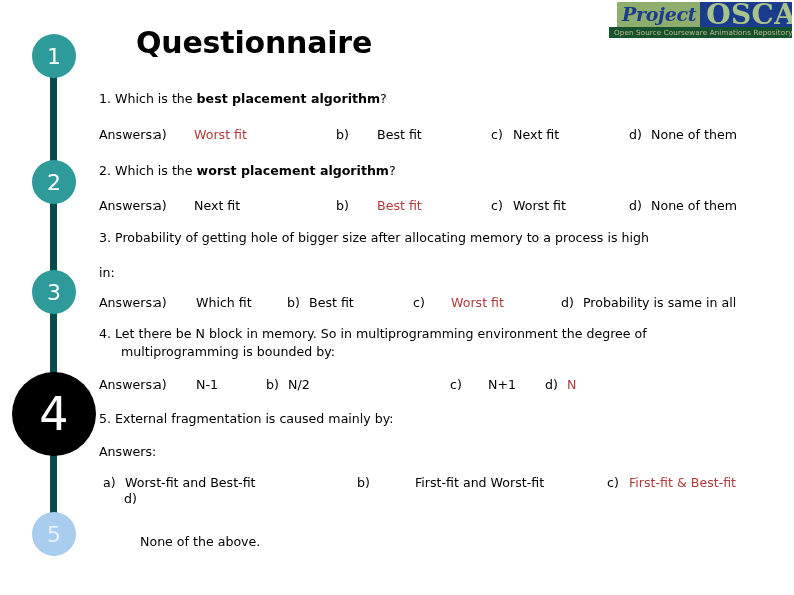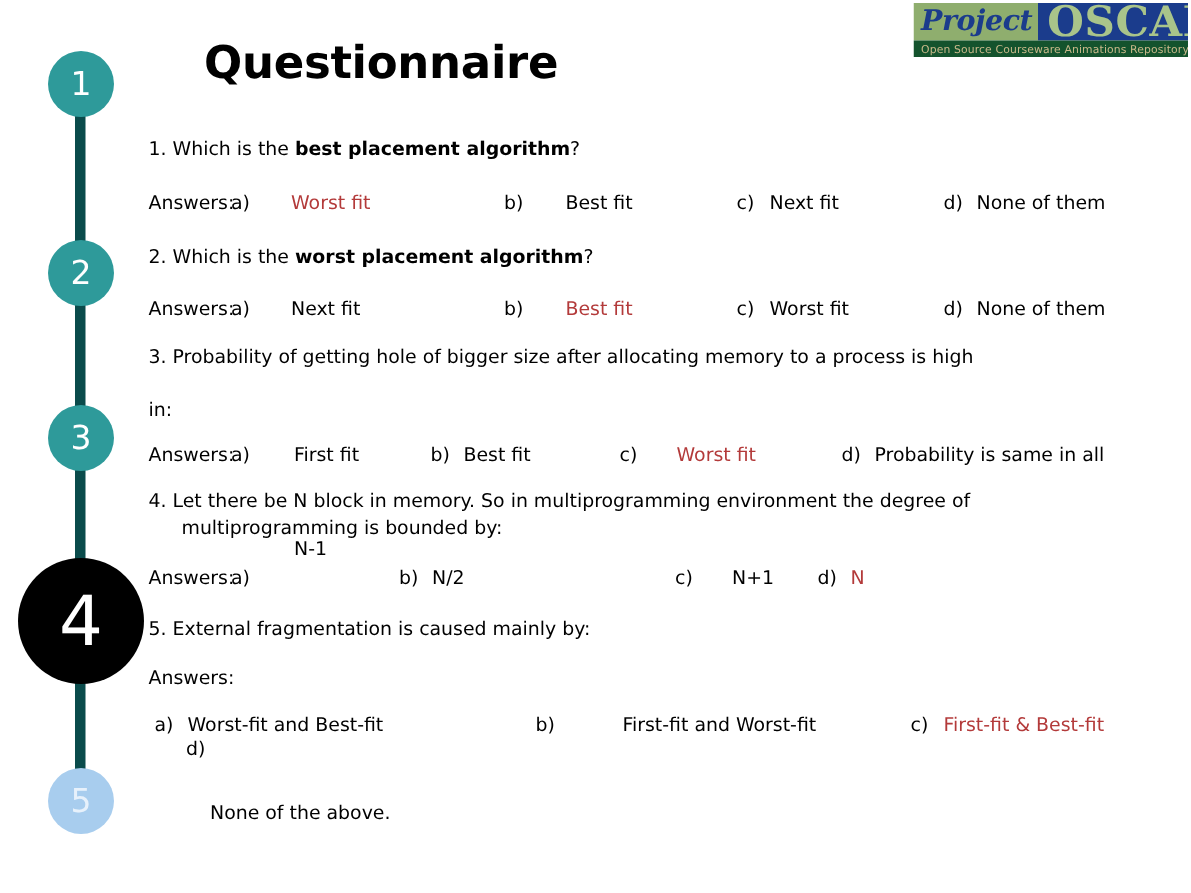--- a/index.html
+++ b/index.html
@@ -31,20 +31,21 @@
     top: 2px;
     width: 183px;
     height: 36px;
     display: flex;
     flex-direction: column;
     overflow: hidden;
   }
   .logo-top {
     display: flex;
     height: 25px;
+    margin-left: 8px;
   }
   .logo-project {
     background: #8FAE6E;
     color: #1B3C8C;
     font-family: "DejaVu Serif", "Liberation Serif", serif;
     font-weight: bold;
     font-size: 19px;
     letter-spacing: -0.3px;
     padding: 0 4px 0 5px;
     line-height: 25px;
@@ -177,33 +178,33 @@
     <div class="ans-item hl" style="left:377px; top:198px;">Best fit</div>
     <div class="ans-item" style="left:491px; top:198px;">c)</div>
     <div class="ans-item" style="left:513px; top:198px;">Worst fit</div>
     <div class="ans-item" style="left:629px; top:198px;">d)</div>
     <div class="ans-item" style="left:651px; top:198px;">None of them</div>
 
     <div class="plain-line" style="left:99px; top:230px;">3. Probability of getting hole of bigger size after allocating memory to a process is high</div>
     <div class="plain-line" style="left:99px; top:265px;">in:</div>
     <div class="ans-item" style="left:99px; top:295px;">Answers:</div>
     <div class="ans-item" style="left:154px; top:295px;">a)</div>
-    <div class="ans-item" style="left:196px; top:295px;">First fit</div>
+    <div class="ans-item" style="left:196px; top:295px;">Which fit</div>
     <div class="ans-item" style="left:287px; top:295px;">b)</div>
     <div class="ans-item" style="left:309px; top:295px;">Best fit</div>
     <div class="ans-item" style="left:413px; top:295px;">c)</div>
     <div class="ans-item hl" style="left:451px; top:295px;">Worst fit</div>
     <div class="ans-item" style="left:561px; top:295px;">d)</div>
     <div class="ans-item" style="left:583px; top:295px;">Probability is same in all</div>
 
     <div class="plain-line" style="left:99px; top:326px;">4. Let there be N block in memory. So in multiprogramming environment the degree of</div>
     <div class="plain-line" style="left:121px; top:344px;">multiprogramming is bounded by:</div>
     <div class="ans-item" style="left:99px; top:377px;">Answers:</div>
     <div class="ans-item" style="left:154px; top:377px;">a)</div>
-    <div class="ans-item" style="left:196px; top:358px;">N-1</div>
+    <div class="ans-item" style="left:196px; top:377px;">N-1</div>
     <div class="ans-item" style="left:266px; top:377px;">b)</div>
     <div class="ans-item" style="left:288px; top:377px;">N/2</div>
     <div class="ans-item" style="left:450px; top:377px;">c)</div>
     <div class="ans-item" style="left:488px; top:377px;">N+1</div>
     <div class="ans-item" style="left:545px; top:377px;">d)</div>
     <div class="ans-item hl" style="left:567px; top:377px;">N</div>
 
     <div class="plain-line" style="left:99px; top:411px;">5. External fragmentation is caused mainly by:</div>
     <div class="ans-item" style="left:99px; top:444px;">Answers:</div>
     <div class="ans-item" style="left:103px; top:475px;">a)</div>

